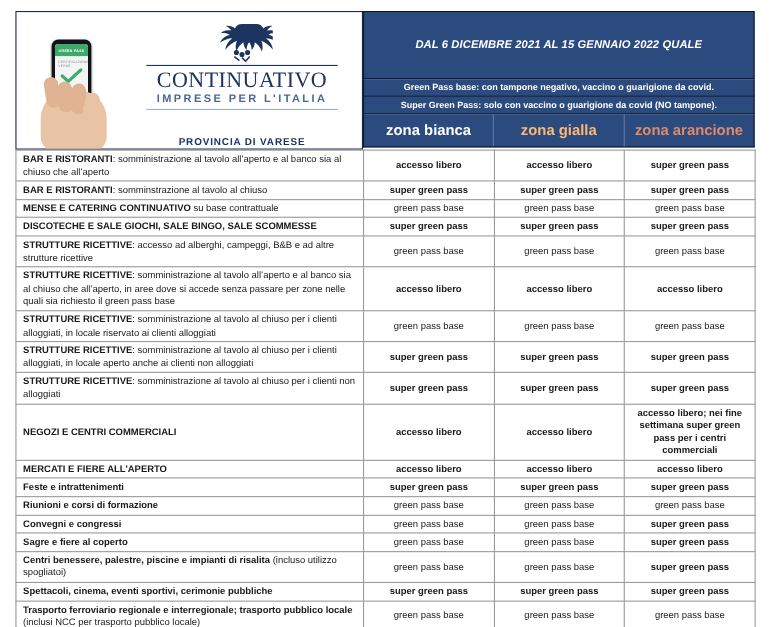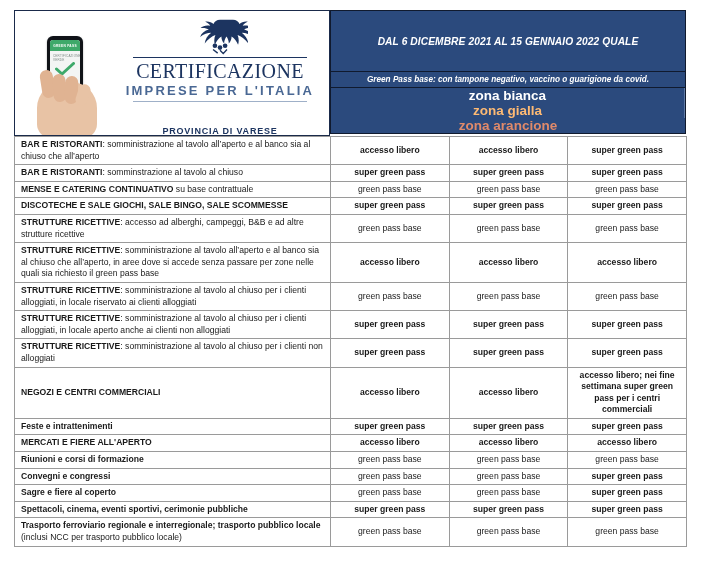--- a/index.html
+++ b/index.html
@@ -161,21 +161,21 @@
     margin: 2px 10px 3px 10px;
   }
   .brand-name {
     font-family: "Liberation Serif", serif;
     font-size: 20px;
     letter-spacing: .4px;
     color: #1c3460;
     line-height: 1.05;
   }
   .brand-sub {
-    font-size: 13px;
+    font-size: 10px;
     font-weight: bold;
     letter-spacing: 2.2px;
     color: #4a6894;
     margin-top: 1px;
   }
   .brand-rule2 {
     height: 1px;
     background: #9fb0c8;
     margin: 3px 10px 3px 10px;
   }
@@ -213,37 +213,36 @@
     padding: 0 6px;
     letter-spacing: .1px;
   }
   .hdr-note {
     flex: 0 0 16px;
     background: #2b4a7d;
     border: 1px solid #101a2e;
     border-top: none;
     box-sizing: border-box;
     color: #ffffff;
-    font-style: italic;
     font-weight: bold;
     font-size: 8.2px;
     display: flex;
     align-items: center;
     justify-content: center;
     text-align: left;
     padding: 0 4px;
   }
   .hdr-zones {
     flex: 1 1 auto;
     background: #2b4a7d;
     border: 1.5px solid #101a2e;
     border-top: none;
     box-sizing: border-box;
     display: flex;
-    flex-direction: column;
+    flex-direction: row;
   }
   .zone-cell {
     flex: 1 1 0;
     display: flex;
     align-items: center;
     justify-content: center;
     font-size: 13.5px;
     font-weight: bold;
     border-right: 1px solid #5f7aa6;
   }
@@ -321,34 +320,35 @@
               <g fill="#1c3460">
                 <path d="M60 6 c-7 0-12 4-14 9 -4-4-11-6-18-5 5 2 9 5 11 9 -8-2-16 0-21 5 7-1 13 0 18 3 -9 2-16 8-19 16 8-6 16-9 24-9 -8 6-13 14-14 23 7-9 15-15 23-18 -3 7-3 14-1 21 3-8 8-14 14-18 0 6 2 11 6 15 0-6 2-11 5-15 3 4 5 9 5 15 4-4 6-9 6-15 6 4 11 10 14 18 2-7 2-14-1-21 8 3 16 9 23 18 -1-9-6-17-14-23 8 0 16 3 24 9 -3-8-10-14-19-16 5-3 11-4 18-3 -5-5-13-7-21-5 2-4 6-7 11-9 -7-1-14 1-18 5 -2-5-7-9-14-9z"></path>
                 <circle cx="49" cy="62" r="5"></circle>
                 <circle cx="60" cy="66" r="5"></circle>
                 <circle cx="71" cy="62" r="5"></circle>
                 <path d="M45 70 l10 8 M60 72 l8 8 M75 70 l-8 9" stroke="#1c3460" stroke-width="3" fill="none"></path>
               </g>
             </svg>
           </div>
           <div class="brand-rule"></div>
-          <div class="brand-name">CERTIFICAZIONE</div>
+          <div class="brand-name">CONTINUATIVO</div>
           <div class="brand-sub">IMPRESE PER L'ITALIA</div>
           <div class="brand-rule2"></div>
           <div class="brand-prov">PROVINCIA DI VARESE</div>
         </div>
 
       </div>
     </div>
 
     <div class="header-right">
       <div class="hdr-title">
         <div>DAL 6 DICEMBRE 2021 AL 15 GENNAIO 2022 QUALE</div>
       </div>
       <div class="hdr-note">Green Pass base: con tampone negativo, vaccino o guarigione da covid.</div>
+      <div class="hdr-note">Super Green Pass: solo con vaccino o guarigione da covid (NO tampone).</div>
       <div class="hdr-zones">
         <div class="zone-cell" style="color:#ffffff">zona bianca</div>
         <div class="zone-cell" style="color:#fdba74">zona gialla</div>
         <div class="zone-cell" style="color:#e08a6a">zona arancione</div>
       </div>
     </div>
 
   </div>
 
   <table class="tbl">
@@ -413,45 +413,51 @@
           <td class="val v-super">super green pass</td>
           <td class="val v-super">super green pass</td>
         </tr>
         <tr>
           <td class="desc"><span class="b">NEGOZI E CENTRI COMMERCIALI</span></td>
           <td class="val v-free">accesso libero</td>
           <td class="val v-free">accesso libero</td>
           <td class="val v-free">accesso libero; nei fine settimana super green pass per i centri commerciali</td>
         </tr>
         <tr>
+          <td class="desc"><span class="b">MERCATI E FIERE ALL'APERTO</span></td>
+          <td class="val v-free">accesso libero</td>
+          <td class="val v-free">accesso libero</td>
+          <td class="val v-free">accesso libero</td>
+        </tr>
+        <tr>
           <td class="desc"><span class="b">Feste e intrattenimenti</span></td>
           <td class="val v-super">super green pass</td>
           <td class="val v-super">super green pass</td>
           <td class="val v-super">super green pass</td>
         </tr>
         <tr>
-          <td class="desc"><span class="b">MERCATI E FIERE ALL'APERTO</span></td>
-          <td class="val v-free">accesso libero</td>
-          <td class="val v-free">accesso libero</td>
-          <td class="val v-free">accesso libero</td>
-        </tr>
-        <tr>
           <td class="desc"><span class="b">Riunioni e corsi di formazione</span></td>
           <td class="val v-base">green pass base</td>
           <td class="val v-base">green pass base</td>
           <td class="val v-base">green pass base</td>
         </tr>
         <tr>
           <td class="desc"><span class="b">Convegni e congressi</span></td>
           <td class="val v-base">green pass base</td>
           <td class="val v-base">green pass base</td>
           <td class="val v-super">super green pass</td>
         </tr>
         <tr>
           <td class="desc"><span class="b">Sagre e fiere al coperto</span></td>
+          <td class="val v-base">green pass base</td>
+          <td class="val v-base">green pass base</td>
+          <td class="val v-super">super green pass</td>
+        </tr>
+        <tr>
+          <td class="desc"><span class="b">Centri benessere, palestre, piscine e impianti di risalita</span><span> (incluso utilizzo spogliatoi)</span></td>
           <td class="val v-base">green pass base</td>
           <td class="val v-base">green pass base</td>
           <td class="val v-super">super green pass</td>
         </tr>
         <tr>
           <td class="desc"><span class="b">Spettacoli, cinema, eventi sportivi, cerimonie pubbliche</span></td>
           <td class="val v-super">super green pass</td>
           <td class="val v-super">super green pass</td>
           <td class="val v-super">super green pass</td>
         </tr>

